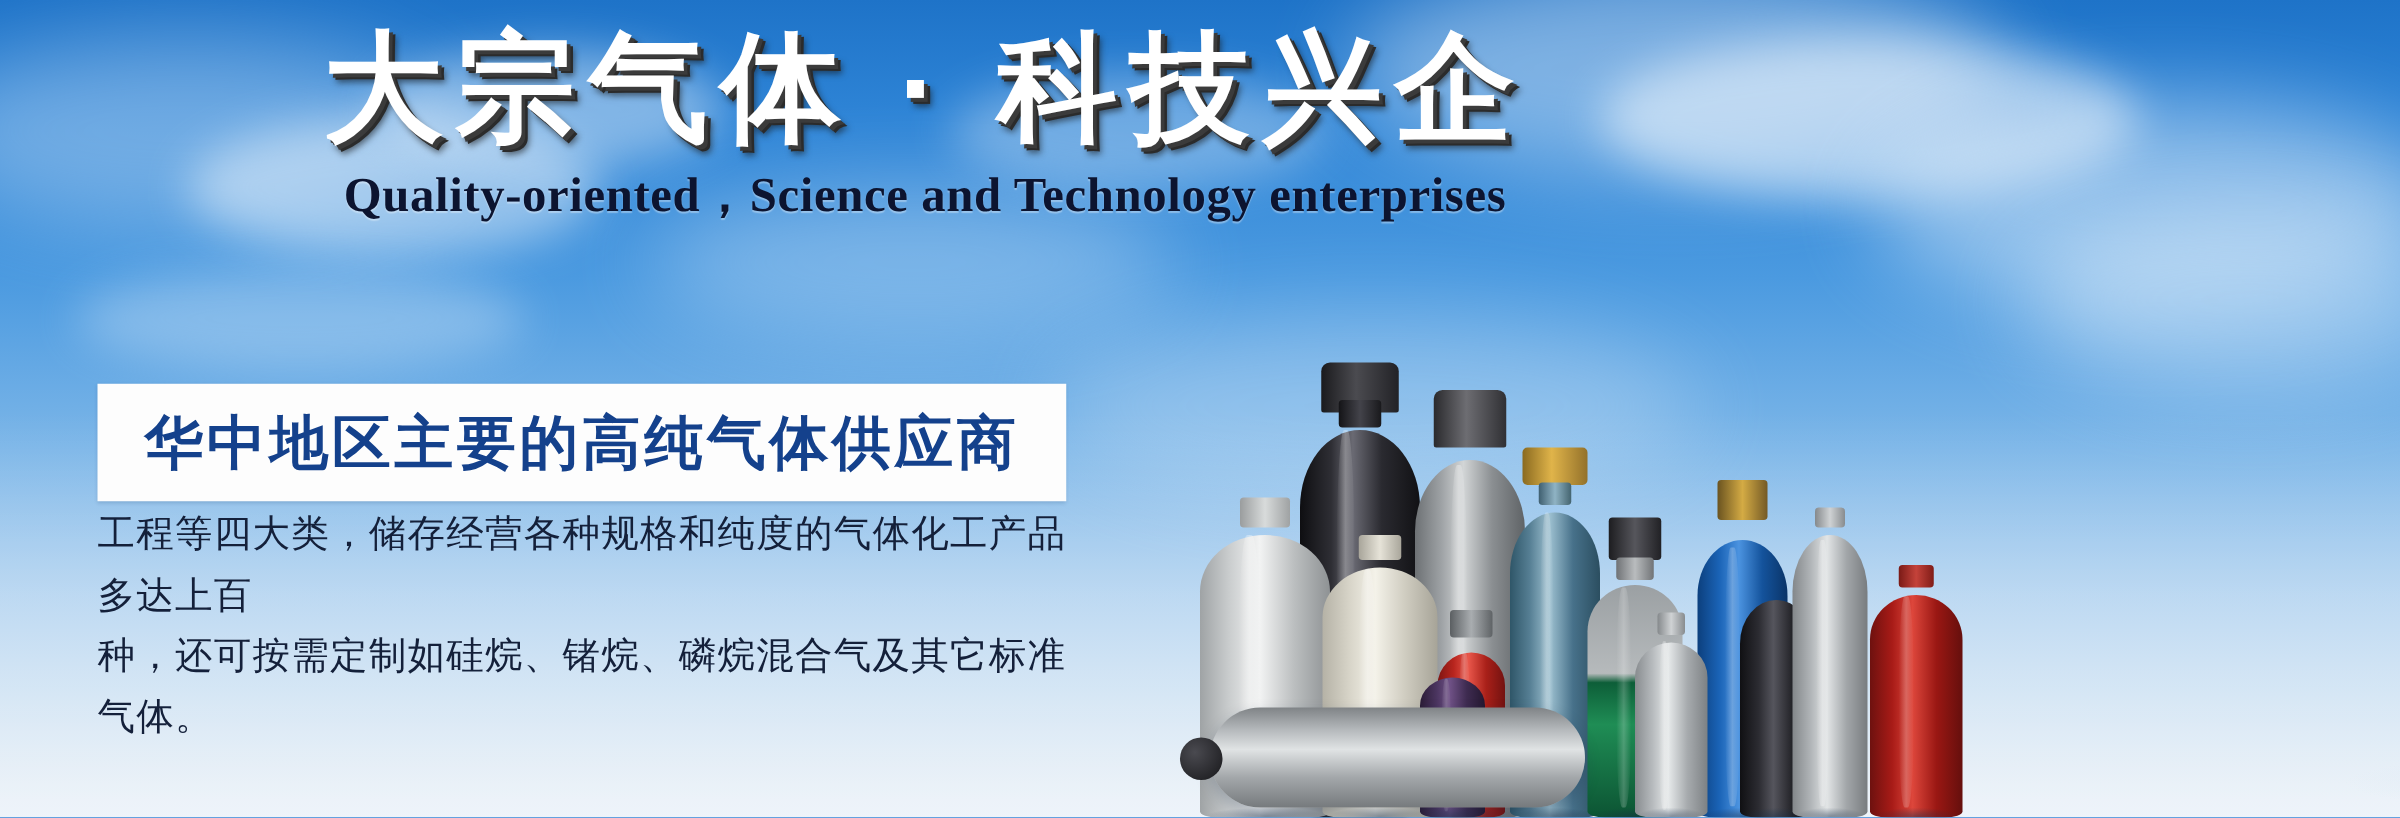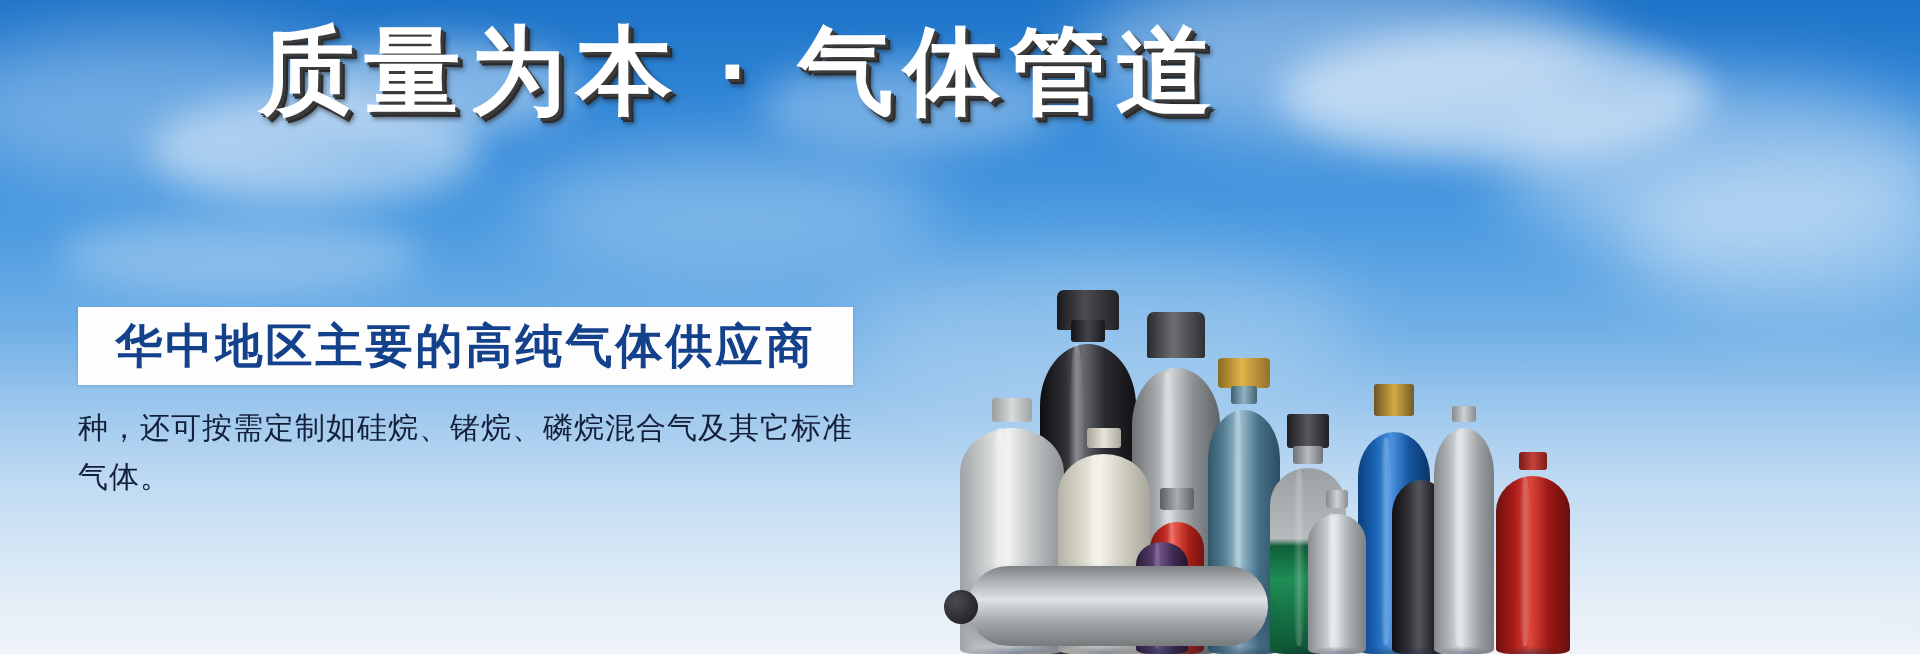--- a/index.html
+++ b/index.html
@@ -43,21 +43,21 @@
     font-weight:700;
     font-size:39px;
     color:#0c1430;
     letter-spacing:0.5px;
     white-space:nowrap;
     text-shadow:0 1px 1px rgba(255,255,255,.35);
   }
 
   
   #tagline-box{
-    position:absolute;left:78px;top:307px;width:775px;height:78px;
+    position:absolute;left:78px;top:307px;width:775px;height:94px;
     background:#fdfdfd;
     box-shadow:0 1px 3px rgba(0,40,90,.18);
     display:flex;align-items:center;justify-content:center;
   }
   #tagline{
     font-family:"Liberation Sans", sans-serif;
     font-weight:700;
     font-size:47px;
     letter-spacing:3px;
     color:#14418c;
@@ -101,28 +101,30 @@
   <div class="cloud" style="left:760px;top:60px;width:300px;height:90px;opacity:.30;"></div>
   <div class="cloudsoft" style="left:1080px;top:-30px;width:520px;height:170px;opacity:.40;"></div>
   <div class="cloud" style="left:1280px;top:30px;width:430px;height:130px;opacity:.50;"></div>
   <div class="cloudsoft" style="left:1500px;top:80px;width:460px;height:170px;opacity:.42;"></div>
   <div class="cloudsoft" style="left:1620px;top:170px;width:360px;height:140px;opacity:.35;"></div>
   <div class="cloud" style="left:60px;top:215px;width:360px;height:80px;opacity:.28;"></div>
   <div class="cloudsoft" style="left:840px;top:250px;width:520px;height:150px;opacity:.22;"></div>
   <div class="haze" style="left:0;top:330px;width:1920px;height:324px;background:linear-gradient(180deg,rgba(255,255,255,0) 0%,rgba(255,255,255,.22) 45%,rgba(255,255,255,.42) 100%);"></div>
 
   <div id="headline-wrap">
-    <span id="headline">质量为本 · 气体管道</span>
+    <span id="headline">大宗气体 · 科技兴企</span>
+    <span id="subhead">Quality-oriented，Science and Technology enterprises</span>
   </div>
 
   <div id="tagline-box">
     <span id="tagline">华中地区主要的高纯气体供应商</span>
   </div>
 
   <div id="body-copy">
+    <p>工程等四大类，储存经营各种规格和纯度的气体化工产品多达上百</p>
     <p>种，还可按需定制如硅烷、锗烷、磷烷混合气及其它标准气体。</p>
   </div>
 
   <div id="cylinders">
 
     <div class="cyl" style="left:100px;width:96px;height:330px;">
       <div class="cap" style="top:-34px;width:62px;height:40px;background:linear-gradient(90deg,#1a1a1d,#4b4b50 45%,#222226);"></div>
       <div class="neck" style="top:-4px;width:34px;height:22px;background:linear-gradient(90deg,#141417,#43434a 50%,#19191c);"></div>
       <div class="body" style="height:310px;background:linear-gradient(90deg,#0e0e11 0%,#2e2e34 26%,#6a6a73 44%,#2a2a30 68%,#111114 100%);"></div>
       <div class="gloss" style="left:30%;background:linear-gradient(90deg,rgba(255,255,255,.0),rgba(255,255,255,.55),rgba(255,255,255,0));"></div>

